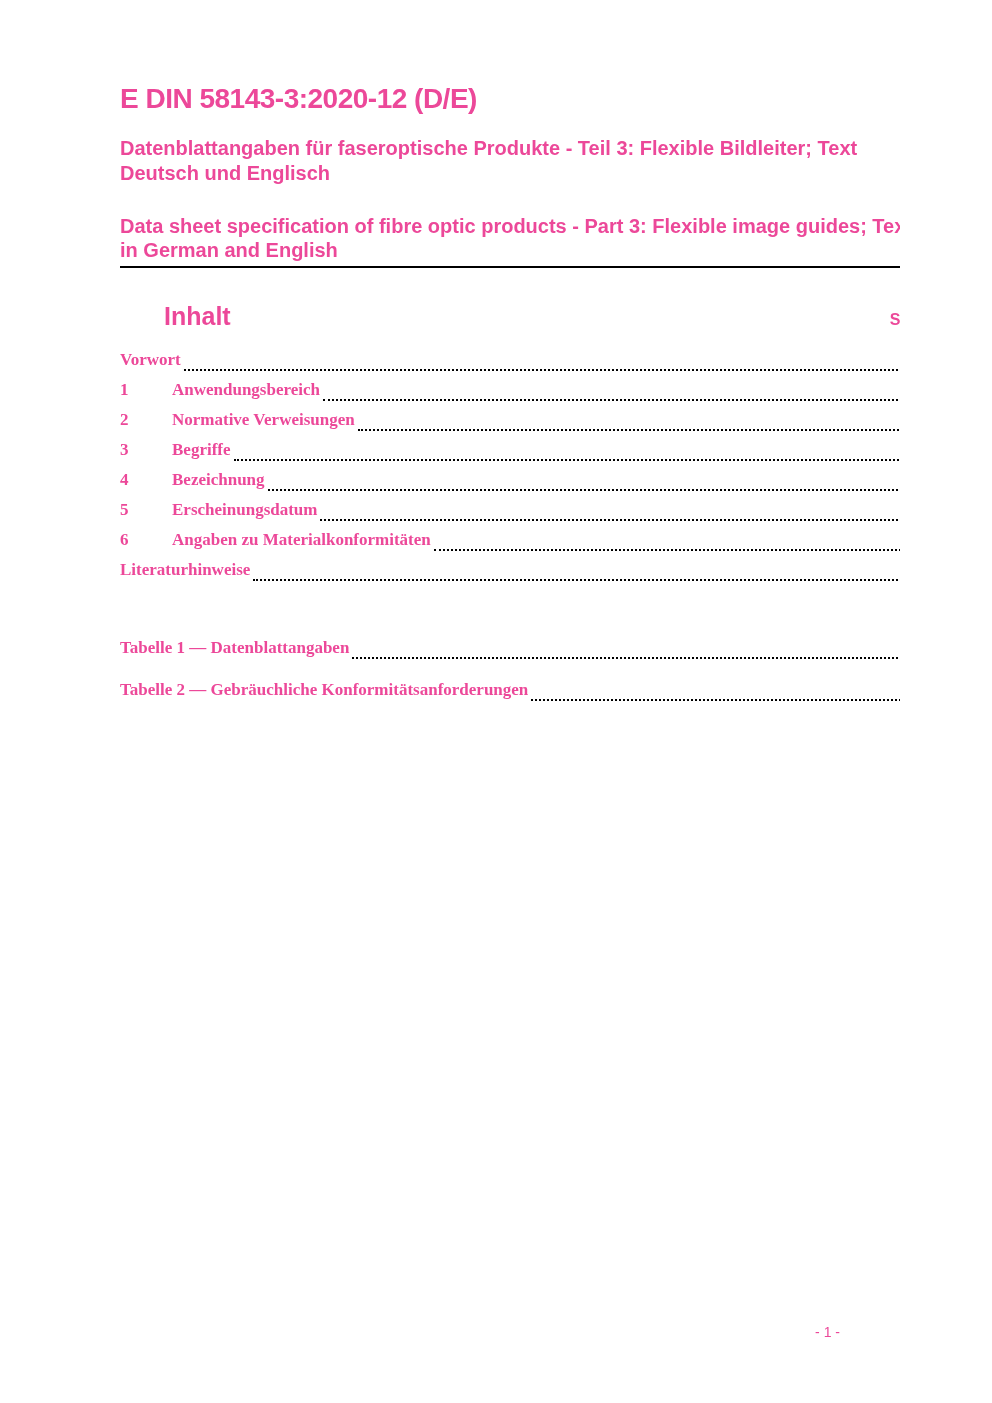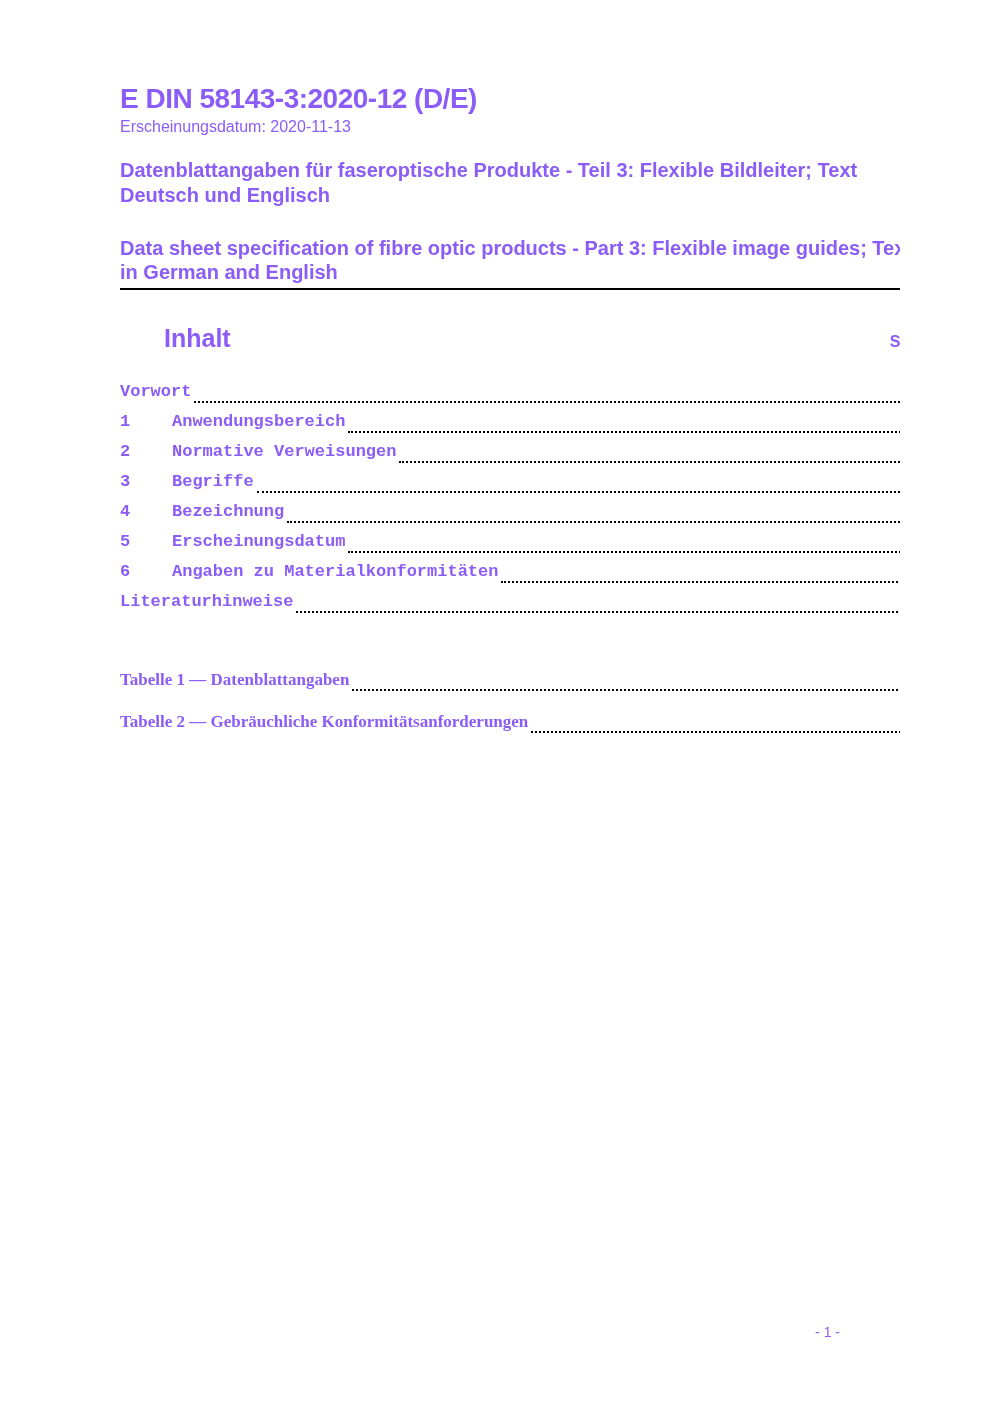--- a/index.html
+++ b/index.html
@@ -4,21 +4,21 @@
 <style>
   * { margin: 0; padding: 0; box-sizing: border-box; }
   html, body { background: #ffffff; }
   .page {
     position: relative;
     width: 900px;
     height: 1403px;
     background: #ffffff;
     overflow: hidden;
     font-family: "Liberation Sans", sans-serif;
-    color: #8b5cf6;
+    color: #ec4899;
   }
   .content {
     position: absolute;
     left: 120px;
     top: 0;
     width: 808px;
   }
   .doc-number {
     margin-top: 84px;
     font-size: 28px;
@@ -60,22 +60,22 @@
     font-weight: bold;
     line-height: 28px;
     margin-left: 44px;
   }
   .seite-label {
     font-size: 16px;
     font-weight: bold;
     line-height: 20px;
   }
   .toc-list {
-    margin-top: 30px;
-    font-family: Liberation Mono, monospace;
+    margin-top: 20px;
+    font-family: Liberation Serif, serif;
     font-weight: bold;
     font-size: 17px;
   }
   .toc-row {
     display: flex;
     align-items: baseline;
     height: 30px;
   }
   .toc-num {
     width: 52px;
@@ -113,21 +113,20 @@
     font-family: "Liberation Sans", sans-serif;
   }
 </style>
 </head>
 <body>
 
 <div class="page">
   <div class="content">
 
     <div class="doc-number">E DIN 58143-3:2020-12 (D/E)</div>
-    <div class="pub-date">Erscheinungsdatum: 2020-11-13</div>
     <div class="title-de">Datenblattangaben für faseroptische Produkte - Teil 3: Flexible Bildleiter; Text Deutsch und Englisch</div>
     <div class="title-en">Data sheet specification of fibre optic products - Part 3: Flexible image guides; Text in German and English</div>
     <hr class="head-rule">
 
     <div class="inhalt-row">
       <div class="inhalt-heading">Inhalt</div>
       <div class="seite-label">Seite</div>
     </div>
 
     <div class="toc-list">

